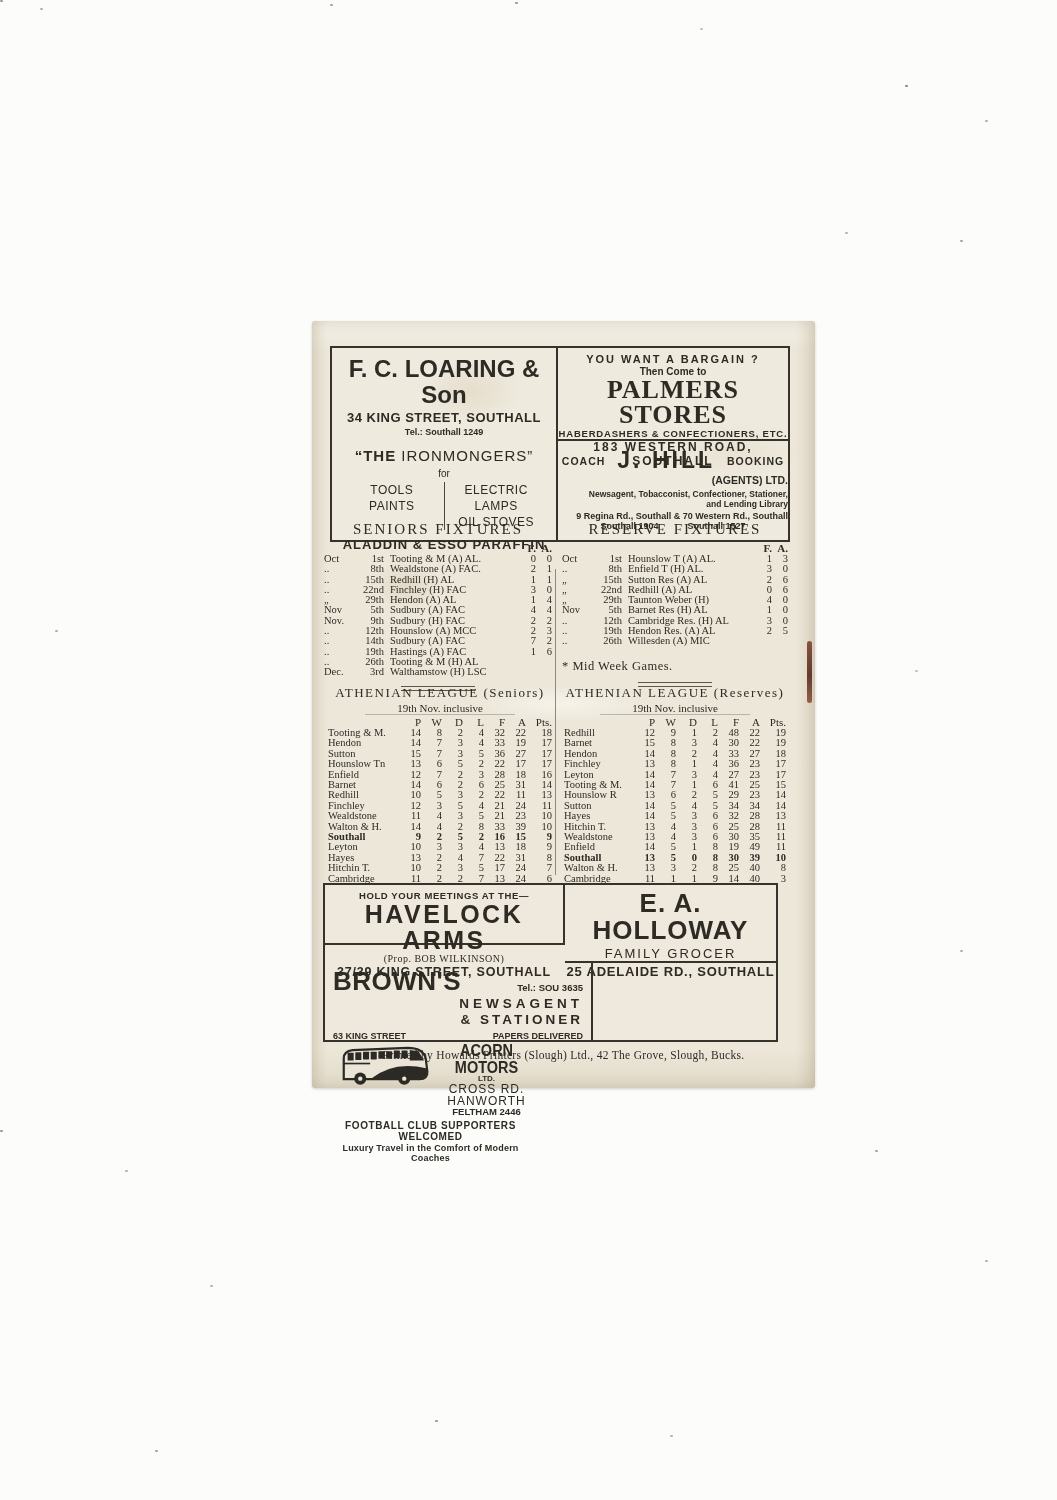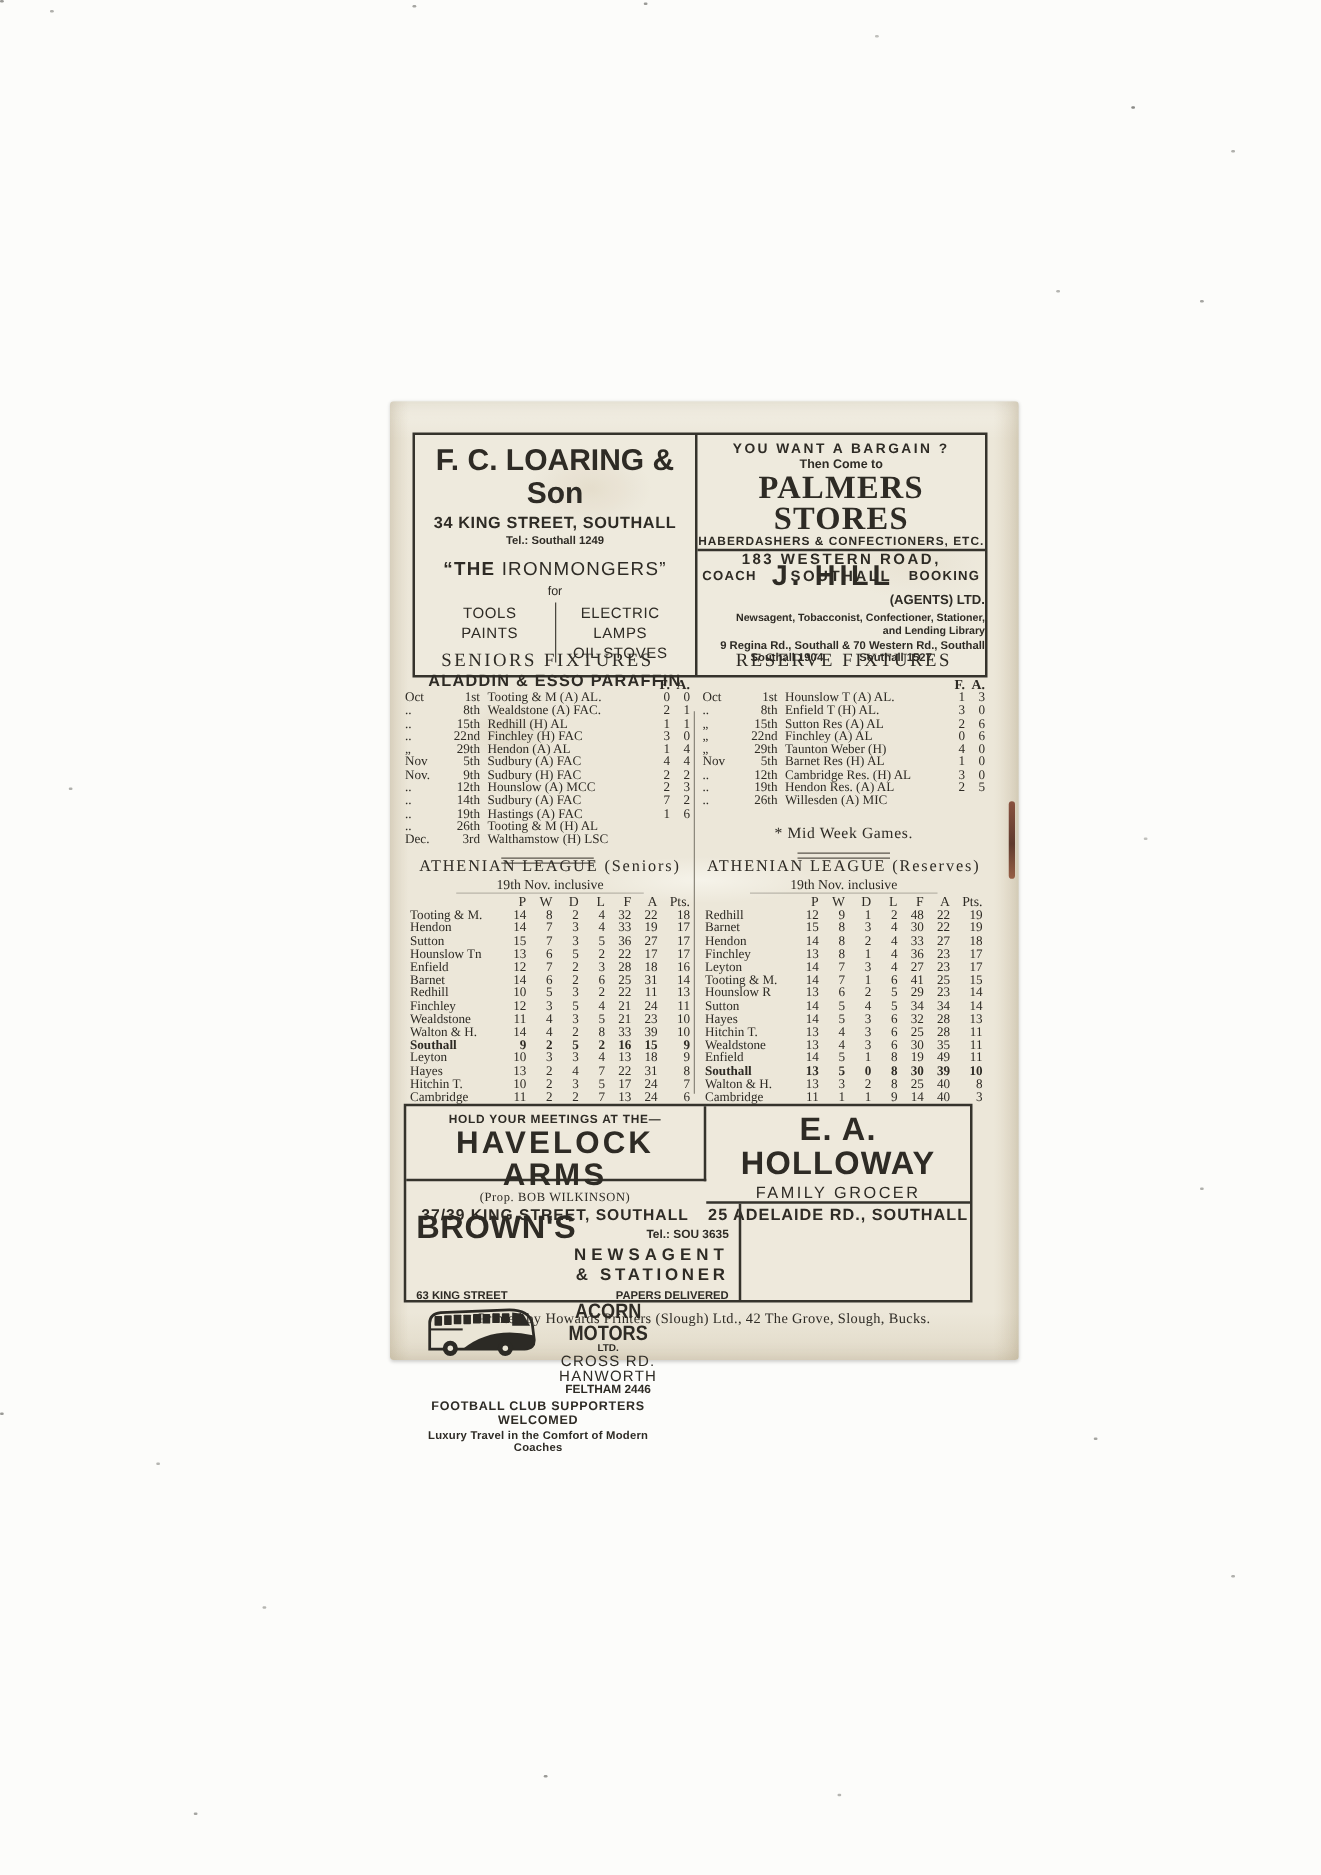--- a/index.html
+++ b/index.html
@@ -73,21 +73,21 @@
   .fix-title{font-size:15px;letter-spacing:2px;text-align:center;}
   .fix-table{margin-top:4px;}
   .fix-row{display:flex;font-size:10.5px;line-height:10.3px;}
   .fix-row .m{width:28px;}
   .fix-row .d{width:32px;text-align:right;padding-right:6px;}
   .fix-row .t{flex:1;}
   .fix-row .f,.fix-row .a{width:16px;text-align:right;}
   .fa-head{display:flex;font-size:11px;font-weight:bold;line-height:12px;}
   .fa-head .sp{flex:1;}
   .fa-head .f,.fa-head .a{width:16px;text-align:right;}
-  .midweek{font-size:12.5px;text-align:center;margin-top:12px;letter-spacing:0.5px;}
+  .midweek{font-size:12.5px;margin-top:12px;letter-spacing:0.5px;}
   .double-rule{width:74px;border-top:1px solid #5a564c;border-bottom:1px solid #5a564c;height:3px;margin:8px auto 0 auto;}
   
   .league{position:absolute;font-family:"Liberation Serif",serif;}
   .lg-left{left:16px;top:364px;width:224px;}
   .lg-right{left:252px;top:364px;width:222px;}
   .lg-title{font-size:13px;letter-spacing:1.5px;text-align:center;}
   .lg-sub{font-size:11px;text-align:center;margin-top:1px;border-bottom:1px solid rgba(90,86,76,0.35);width:150px;margin-left:auto;margin-right:auto;}
   .lg-head{display:flex;font-size:11px;line-height:12px;margin-top:1px;}
   .lg-row{display:flex;font-size:10.5px;line-height:10.4px;}
   .lg-row .team{flex:1;text-align:left;}
@@ -326,21 +326,21 @@
             <span class="m">„</span>
             <span class="d">15th</span>
             <span class="t">Sutton Res (A) AL</span>
             <span class="f">2</span>
             <span class="a">6</span>
           </div>
 
           <div class="fix-row">
             <span class="m">„</span>
             <span class="d">22nd</span>
-            <span class="t">Finchley (A) AL</span>
+            <span class="t">Redhill (A) AL</span>
             <span class="f">0</span>
             <span class="a">6</span>
           </div>
 
           <div class="fix-row">
             <span class="m">„</span>
             <span class="d">29th</span>
             <span class="t">Taunton Weber (H)</span>
             <span class="f">4</span>
             <span class="a">0</span>

